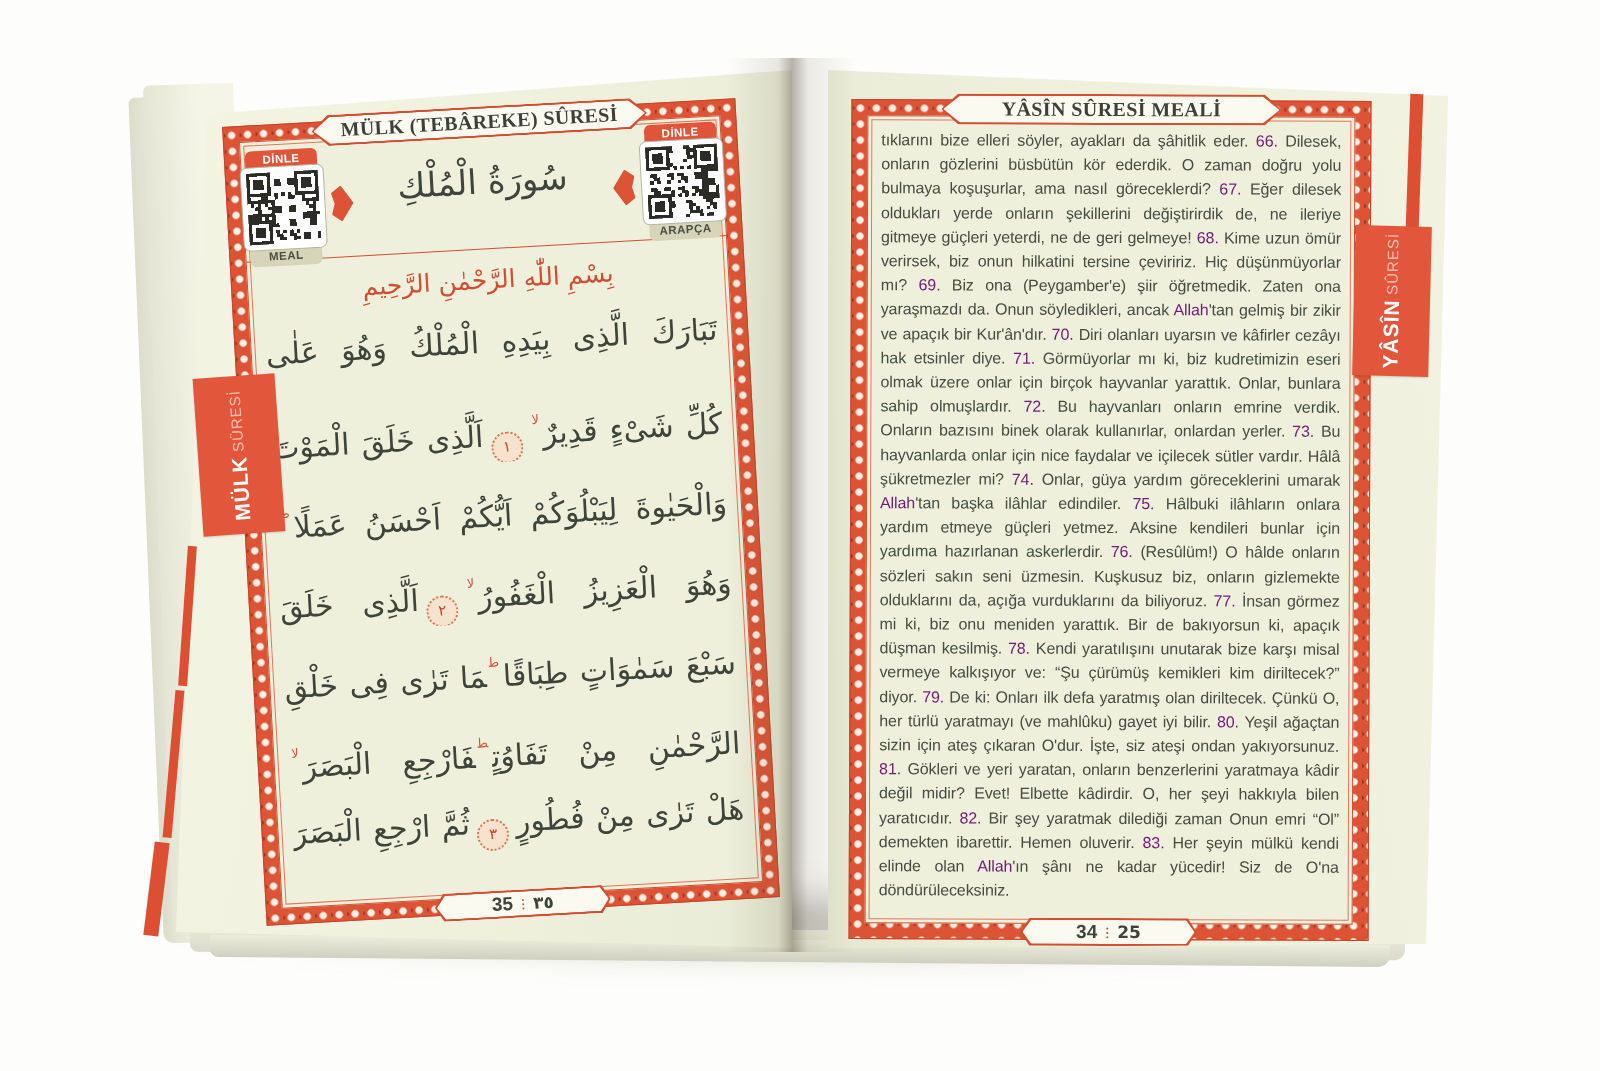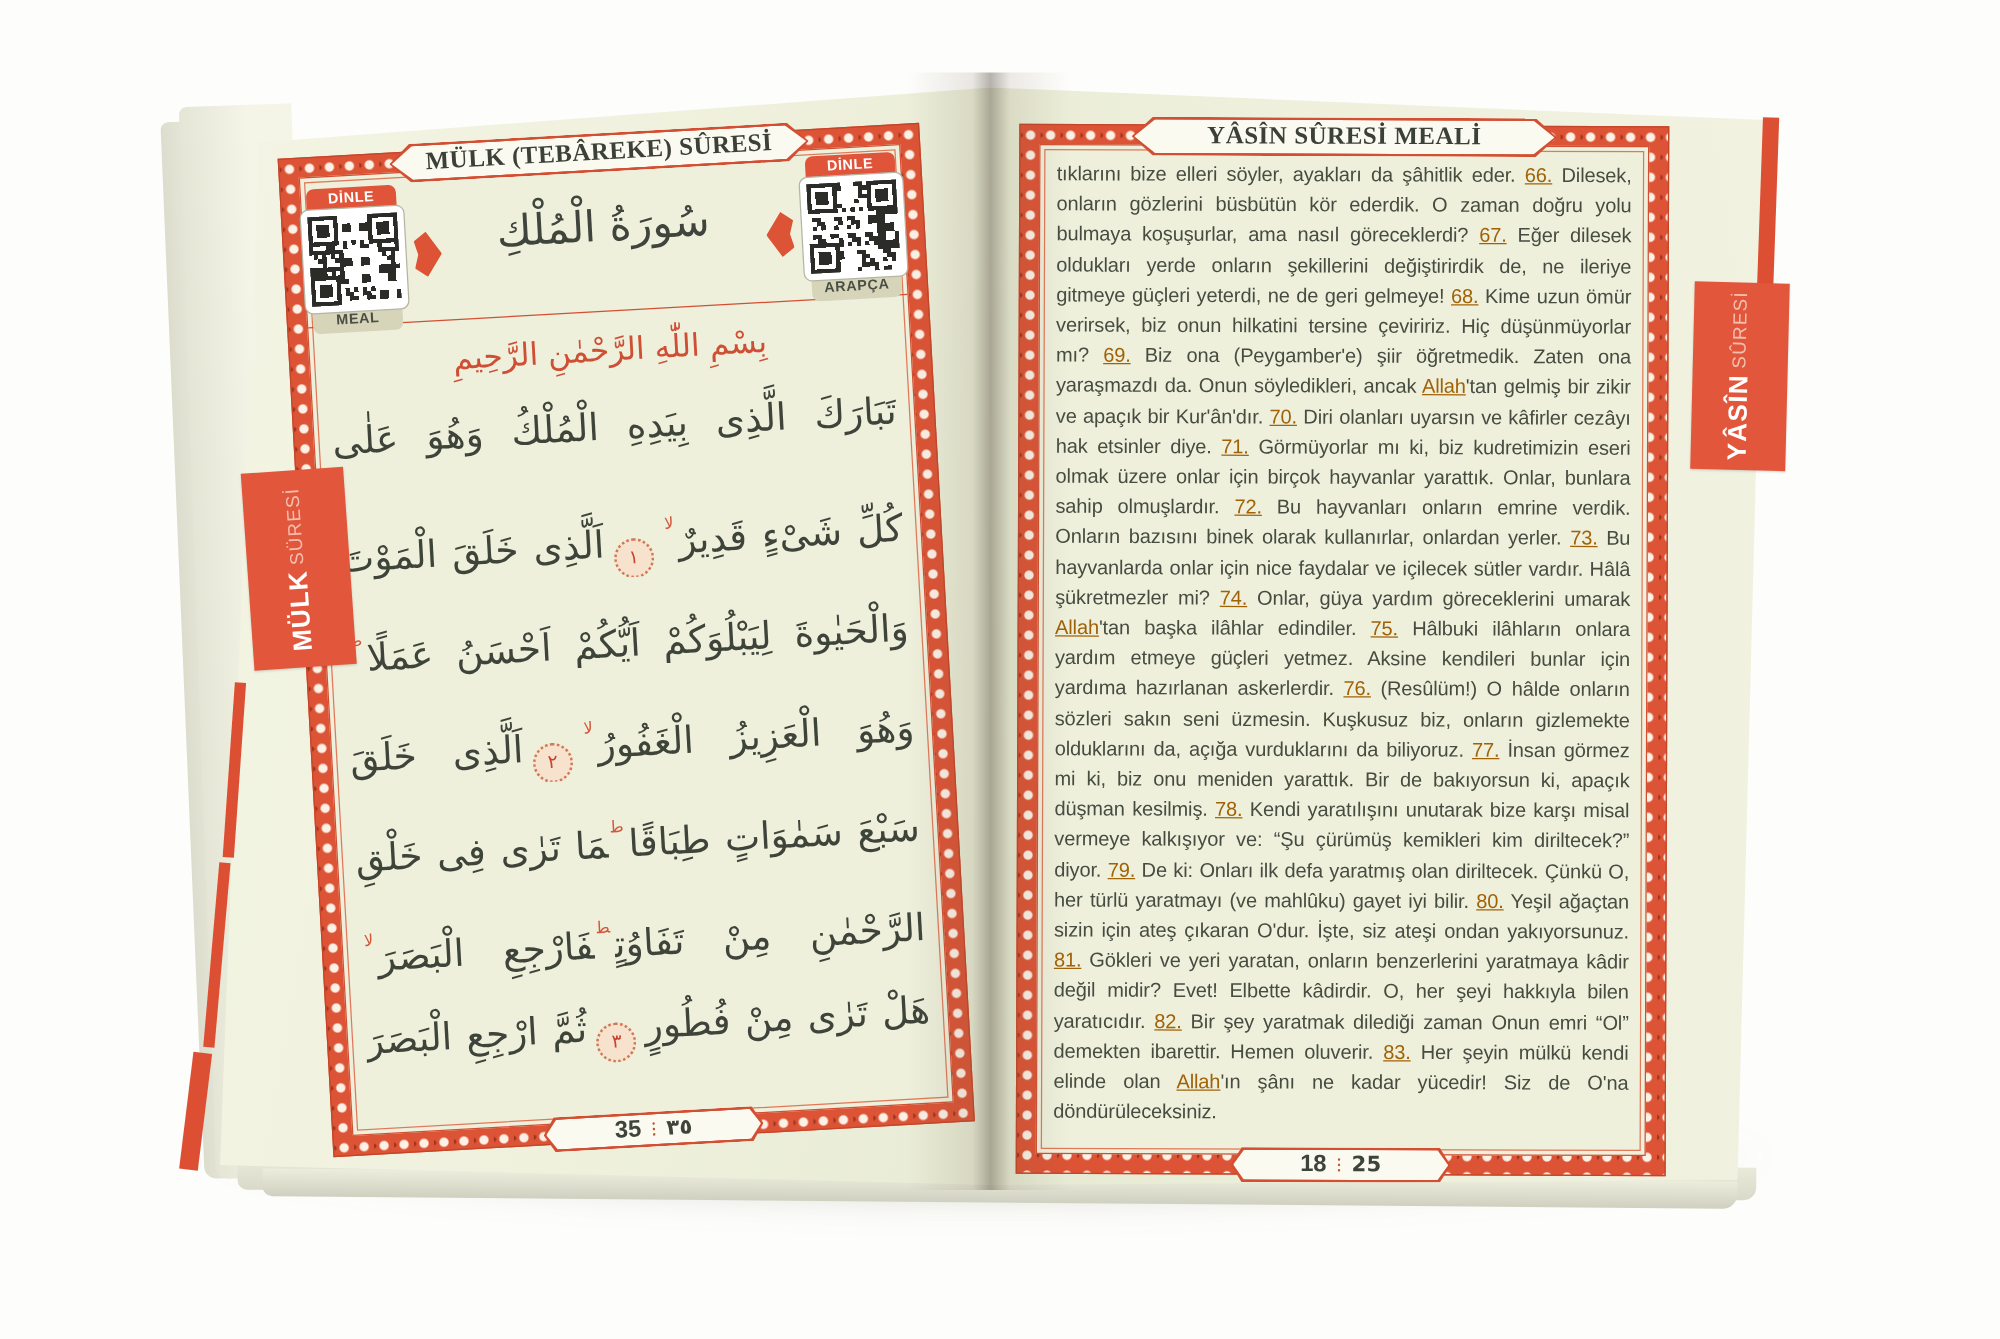--- a/index.html
+++ b/index.html
@@ -16,21 +16,21 @@
   .stack.s1 { left:146px; top:96px; width:80px; height:846px; transform:rotate(-2.4deg); background:linear-gradient(90deg,#dcddcd,#f1f2e3 55%); border-radius:6px 0 0 10px; }
   .stack.s2 { left:158px; top:84px; width:90px; height:858px; transform:rotate(-2deg); background:linear-gradient(90deg,#e4e5d5,#f4f5e6 60%); border-radius:6px 0 0 10px; }
   .stack.b1 { left:190px; top:930px; width:1215px; height:26px; transform:rotate(.4deg); background:linear-gradient(#e9ead9,#d9dac9); border-radius:0 0 10px 8px; }
   .stack.b2 { left:210px; top:940px; width:1180px; height:22px; transform:rotate(.5deg); background:linear-gradient(#eceddc,#cfd0bf); border-radius:0 0 12px 8px; }
 
   
   .page { position:absolute; }
   .page.left { left:170px; top:60px; width:622px; height:890px;
     clip-path:polygon(37px 54px, 622px 10px, 622px 888px, 6px 872px);
     background:linear-gradient(100deg,#f3f4e3 0%, #eff1dd 55%, #e9ecd6 92%); }
-  .page.right { left:792px; top:60px; width:630px; height:892px;
+  .page.right { left:828px; top:60px; width:630px; height:892px;
     clip-path:polygon(0 10px, 620px 36px, 598px 884px, 0 888px);
     background:linear-gradient(260deg,#f1f2e0 0%, #eef0dc 55%, #e7ead3 96%); }
 
   
   .frame { position:absolute; padding:15px; border:1px solid #c44529;
     background-color:#dc5335;
     background-image:
       radial-gradient(circle 3.2px at 8px 8px, #fdf1e6 3.2px, rgba(253,241,230,0) 4.2px),
       radial-gradient(circle 1.6px at 0px 8px, #9e3420 1.4px, rgba(158,52,32,0) 2.4px);
     background-size:16px 16px; }
@@ -76,21 +76,21 @@
     font-family:"DejaVu Sans", sans-serif; font-size:30px; line-height:80px; height:80px;
     color:#3e443a; overflow:hidden; }
   .ar-mark { color:#d4573c; font-size:13px; vertical-align:20px; margin:0 3px; }
   .verse-badge { display:inline-flex; align-items:center; justify-content:center;
     width:32px; height:32px; border-radius:50%; background:#f7e2ce; border:2px dotted #cf7a55;
     color:#c8432e; font-size:15px; vertical-align:-6px; margin:0 7px; line-height:1; }
 
   
   .rp-body { padding:12px 13px 0 13px; font-size:16px; line-height:24.2px; color:#474c41;
     text-align:justify; letter-spacing:-.1px; }
-  .tr-red { color:#a16207;text-decoration:underline; }
+  .tr-red { color:#701a75; }
 
   
   .side-tab { position:absolute; background:#e2563c; z-index:8; display:flex; align-items:center; justify-content:center;
     box-shadow:0 1px 2px rgba(0,0,0,.15); }
   .side-tab .vt { writing-mode:vertical-rl; transform:rotate(180deg); text-align:center; line-height:1.05; }
   .side-tab .w1 { font-weight:bold; color:#fff; font-size:21px; letter-spacing:1px; }
   .side-tab .w2 { color:#f3c0b0; font-size:15px; letter-spacing:1px; }
   .tab-mulk { left:198px; top:376px; width:82px; height:158px; transform:rotate(-4deg); }
   .tab-yasin { left:1354px; top:226px; width:76px; height:150px; transform:rotate(1.4deg); }
   .sliver { position:absolute; background:#dd4f33; z-index:7; }
@@ -590,21 +590,21 @@
         <div class="shape"></div>
         <div class="shape-in"></div>
         <div class="txt">YÂSÎN SÛRESİ MEALİ</div>
       </div>
 
       <div class="rp-body" id="tr-body"><span>tıklarını bize elleri söyler, ayakları da şâhitlik eder. </span><span class="tr-red">66.</span><span> Dilesek, onların gözlerini büsbütün kör ederdik. O zaman doğru yolu bulmaya koşuşurlar, ama nasıl göreceklerdi? </span><span class="tr-red">67.</span><span> Eğer dilesek oldukları yerde onların şekillerini değiştirirdik de, ne ileriye gitmeye güçleri yeterdi, ne de geri gelmeye! </span><span class="tr-red">68.</span><span> Kime uzun ömür verirsek, biz onun hilkatini tersine çeviririz. Hiç düşünmüyorlar mı? </span><span class="tr-red">69.</span><span> Biz ona (Peygamber'e) şiir öğretmedik. Zaten ona yaraşmazdı da. Onun söyledikleri, ancak </span><span class="tr-red">Allah</span><span>'tan gelmiş bir zikir ve apaçık bir Kur'ân'dır. </span><span class="tr-red">70.</span><span> Diri olanları uyarsın ve kâfirler cezâyı hak etsinler diye. </span><span class="tr-red">71.</span><span> Görmüyorlar mı ki, biz kudretimizin eseri olmak üzere onlar için birçok hayvanlar yarattık. Onlar, bunlara sahip olmuşlardır. </span><span class="tr-red">72.</span><span> Bu hayvanları onların emrine verdik. Onların bazısını binek olarak kullanırlar, onlardan yerler. </span><span class="tr-red">73.</span><span> Bu hayvanlarda onlar için nice faydalar ve içilecek sütler vardır. Hâlâ şükretmezler mi? </span><span class="tr-red">74.</span><span> Onlar, güya yardım göreceklerini umarak </span><span class="tr-red">Allah</span><span>'tan başka ilâhlar edindiler. </span><span class="tr-red">75.</span><span> Hâlbuki ilâhların onlara yardım etmeye güçleri yetmez. Aksine kendileri bunlar için yardıma hazırlanan askerlerdir. </span><span class="tr-red">76.</span><span> (Resûlüm!) O hâlde onların sözleri sakın seni üzmesin. Kuşkusuz biz, onların gizlemekte olduklarını da, açığa vurduklarını da biliyoruz. </span><span class="tr-red">77.</span><span> İnsan görmez mi ki, biz onu meniden yarattık. Bir de bakıyorsun ki, apaçık düşman kesilmiş. </span><span class="tr-red">78.</span><span> Kendi yaratılışını unutarak bize karşı misal vermeye kalkışıyor ve: “Şu çürümüş kemikleri kim diriltecek?” diyor. </span><span class="tr-red">79.</span><span> De ki: Onları ilk defa yaratmış olan diriltecek. Çünkü O, her türlü yaratmayı (ve mahlûku) gayet iyi bilir. </span><span class="tr-red">80.</span><span> Yeşil ağaçtan sizin için ateş çıkaran O'dur. İşte, siz ateşi ondan yakıyorsunuz. </span><span class="tr-red">81.</span><span> Gökleri ve yeri yaratan, onların benzerlerini yaratmaya kâdir değil midir? Evet! Elbette kâdirdir. O, her şeyi hakkıyla bilen yaratıcıdır. </span><span class="tr-red">82.</span><span> Bir şey yaratmak dilediği zaman Onun emri “Ol” demekten ibarettir. Hemen oluverir. </span><span class="tr-red">83.</span><span> Her şeyin mülkü kendi elinde olan </span><span class="tr-red">Allah</span><span>'ın şânı ne kadar yücedir! Siz de O'na döndürüleceksiniz.</span></div>
 
       <div class="cartouche pnum">
         <div class="shape"></div>
         <div class="shape-in"></div>
-        <div class="txt"><span>18</span><span class="pnum-sep">⁝</span><span class="pnum-ar">25</span></div>
+        <div class="txt"><span>34</span><span class="pnum-sep">⁝</span><span class="pnum-ar">25</span></div>
       </div>
     </div>
   </div>
 </div>
 
 <div class="gutter"></div>
 
 <div class="side-tab tab-mulk">
   <div class="vt">
     <span class="w1">MÜLK</span>&nbsp;<span class="w2">SÜRESİ</span>

